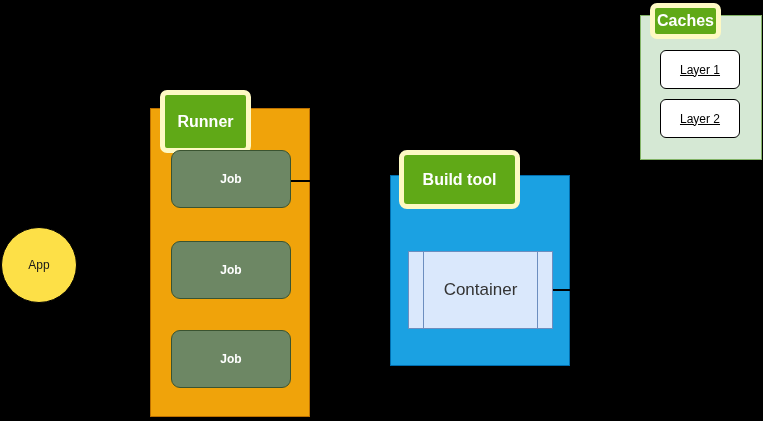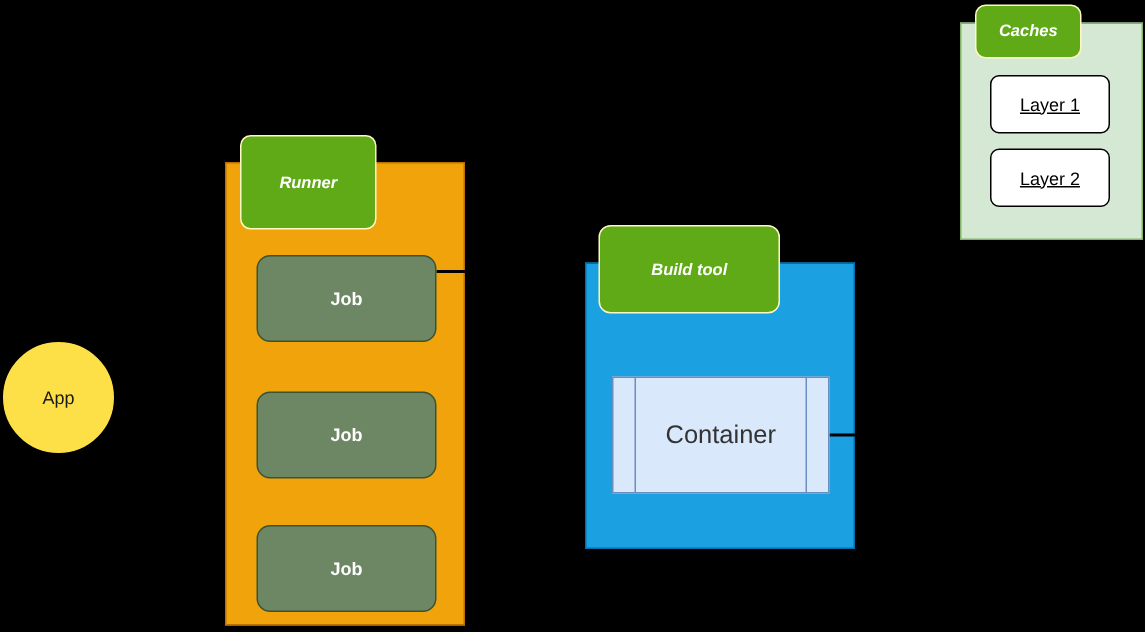--- a/index.html
+++ b/index.html
@@ -28,33 +28,33 @@
   }
 
   
   .runner-box {
     left: 150px; top: 108px; width: 160px; height: 309px;
     background: #F0A30A;
     border: 1px solid #BD7000;
   }
   .badge {
     background: #60A917;
-    border: 1px solid #fef9c3;
+    border: 5px solid #fef9c3;
     border-radius: 7px;
     display: flex; align-items: center; justify-content: center;
-    color: #ffffff; font-weight: bold; font-size: 11px; font-style: italic;
+    color: #ffffff; font-weight: bold; font-size: 16px;
   }
   .runner-badge { left: 160px; top: 90px; width: 91px; height: 63px; }
   .job-box {
     left: 171px; width: 120px; height: 58px;
     background: #6D8764;
     border: 1px solid #3A5431;
     border-radius: 9px;
     display: flex; align-items: center; justify-content: center;
-    color: #ffffff; font-weight: bold; font-size: 12px; margin-top: 20px;
+    color: #ffffff; font-weight: bold; font-size: 12px;
   }
   .job-1 { top: 150px; }
   .job-2 { top: 241px; }
   .job-3 { top: 330px; }
 
   
   .buildtool-box {
     left: 390px; top: 175px; width: 180px; height: 191px;
     background: #1BA1E2;
     border: 1px solid #006EAF;

